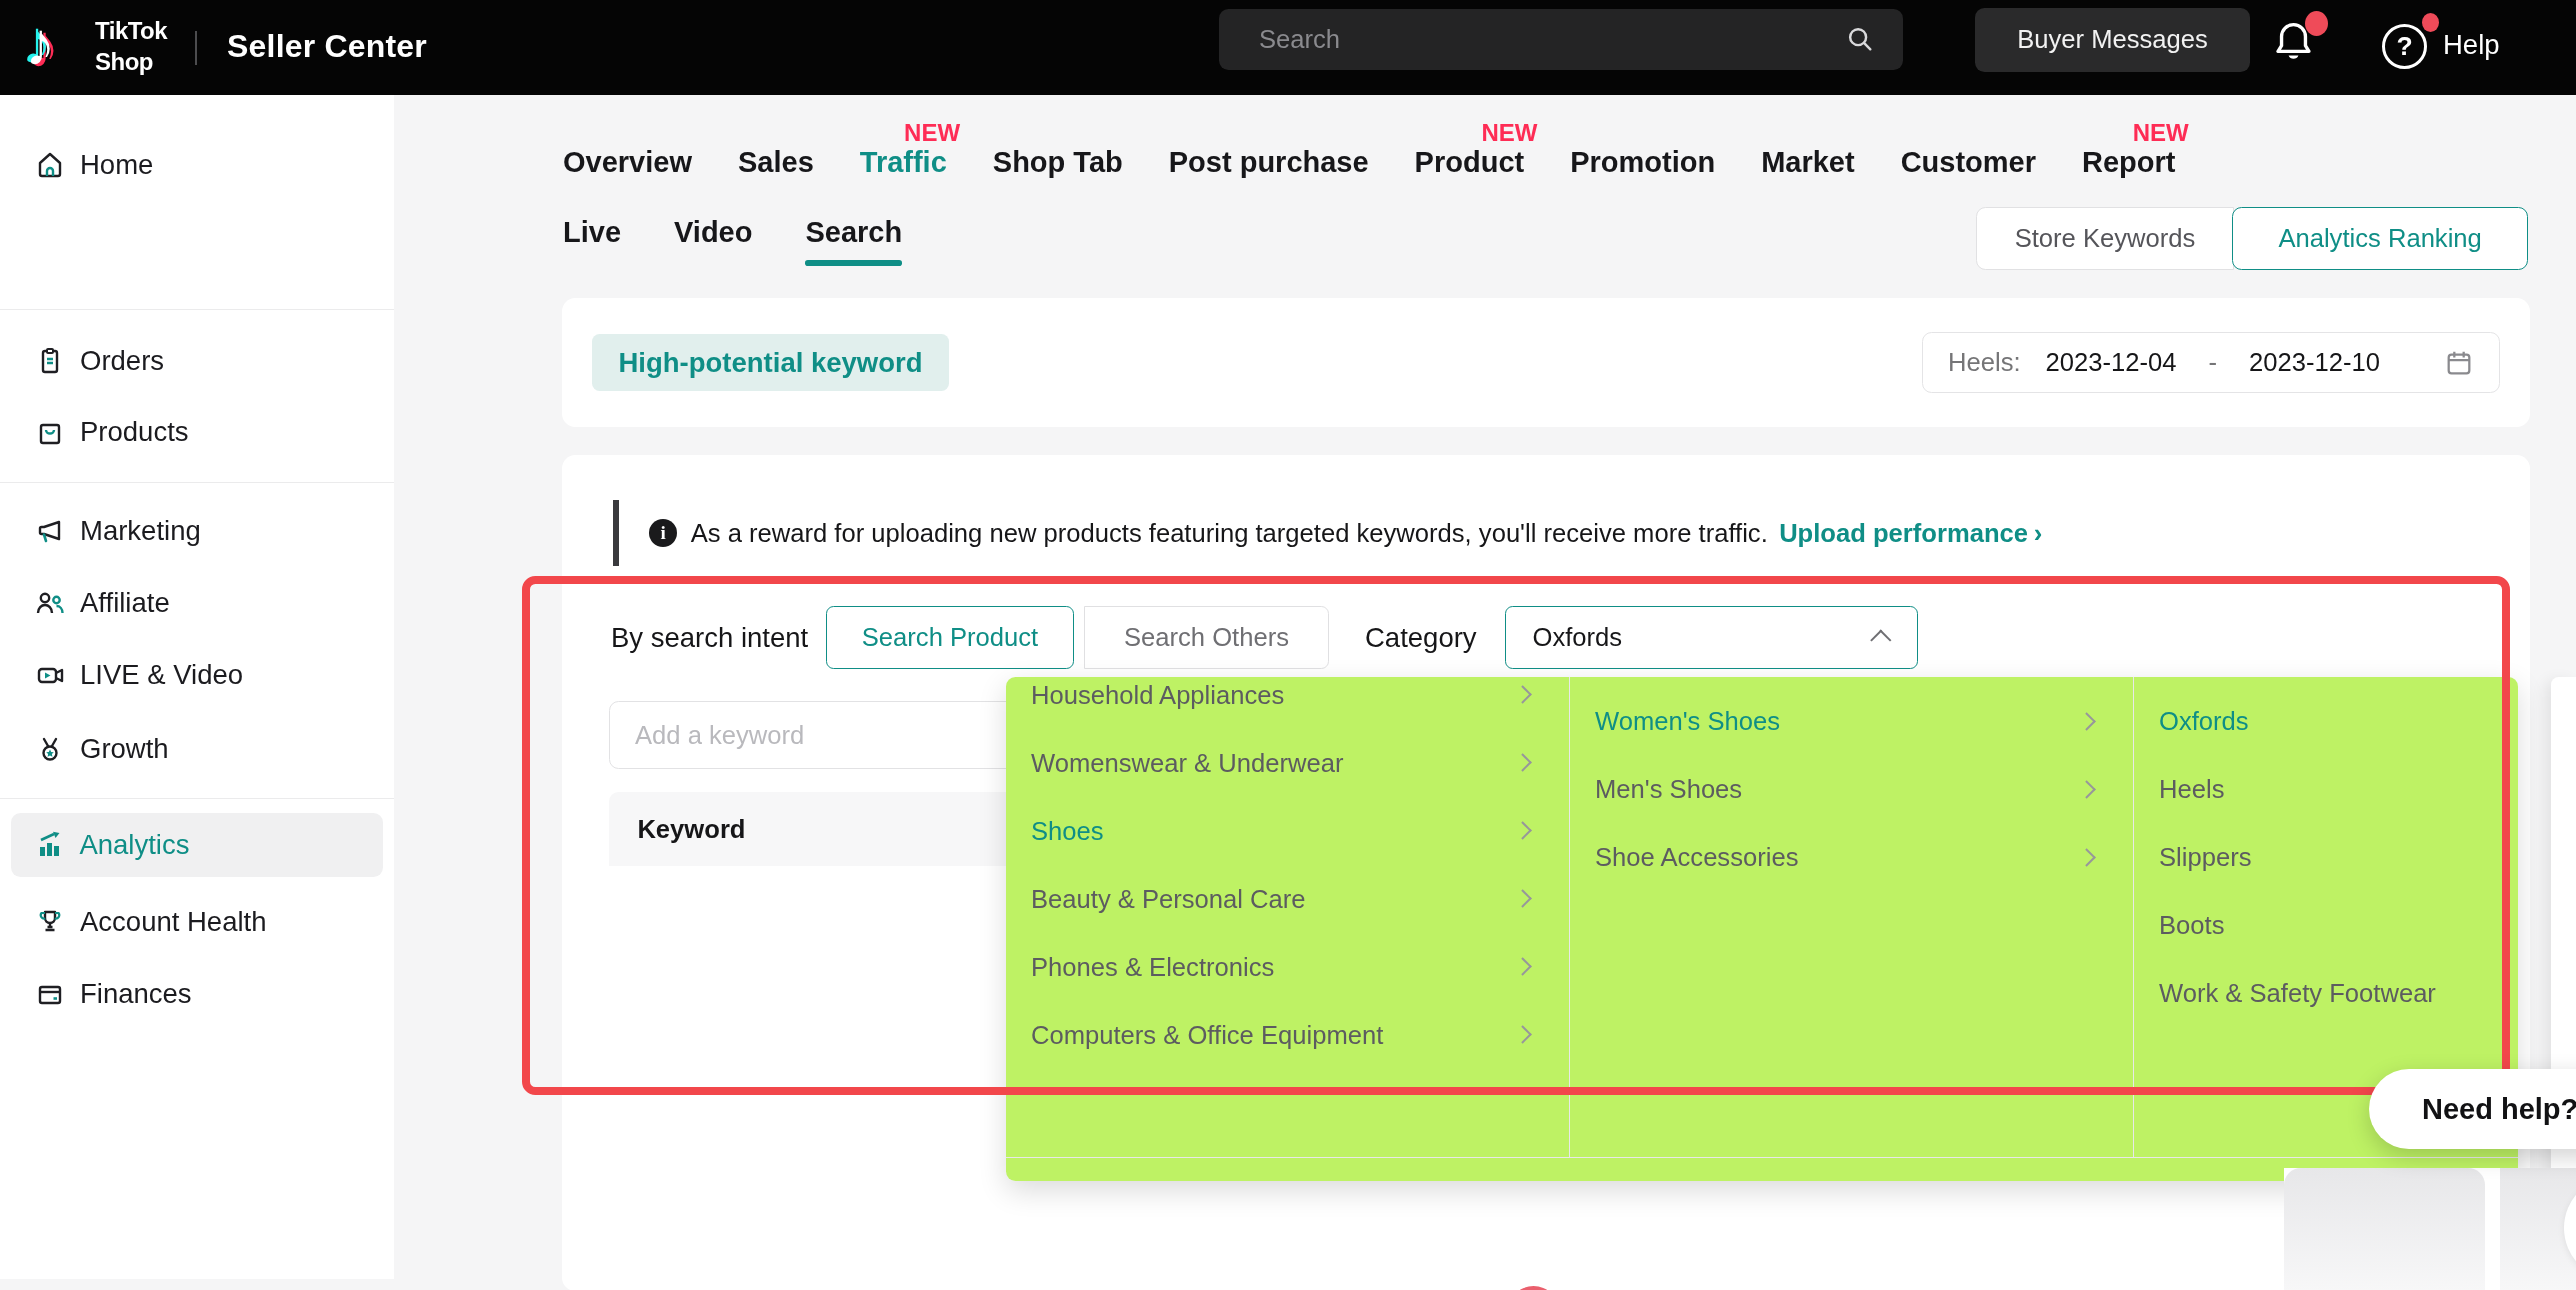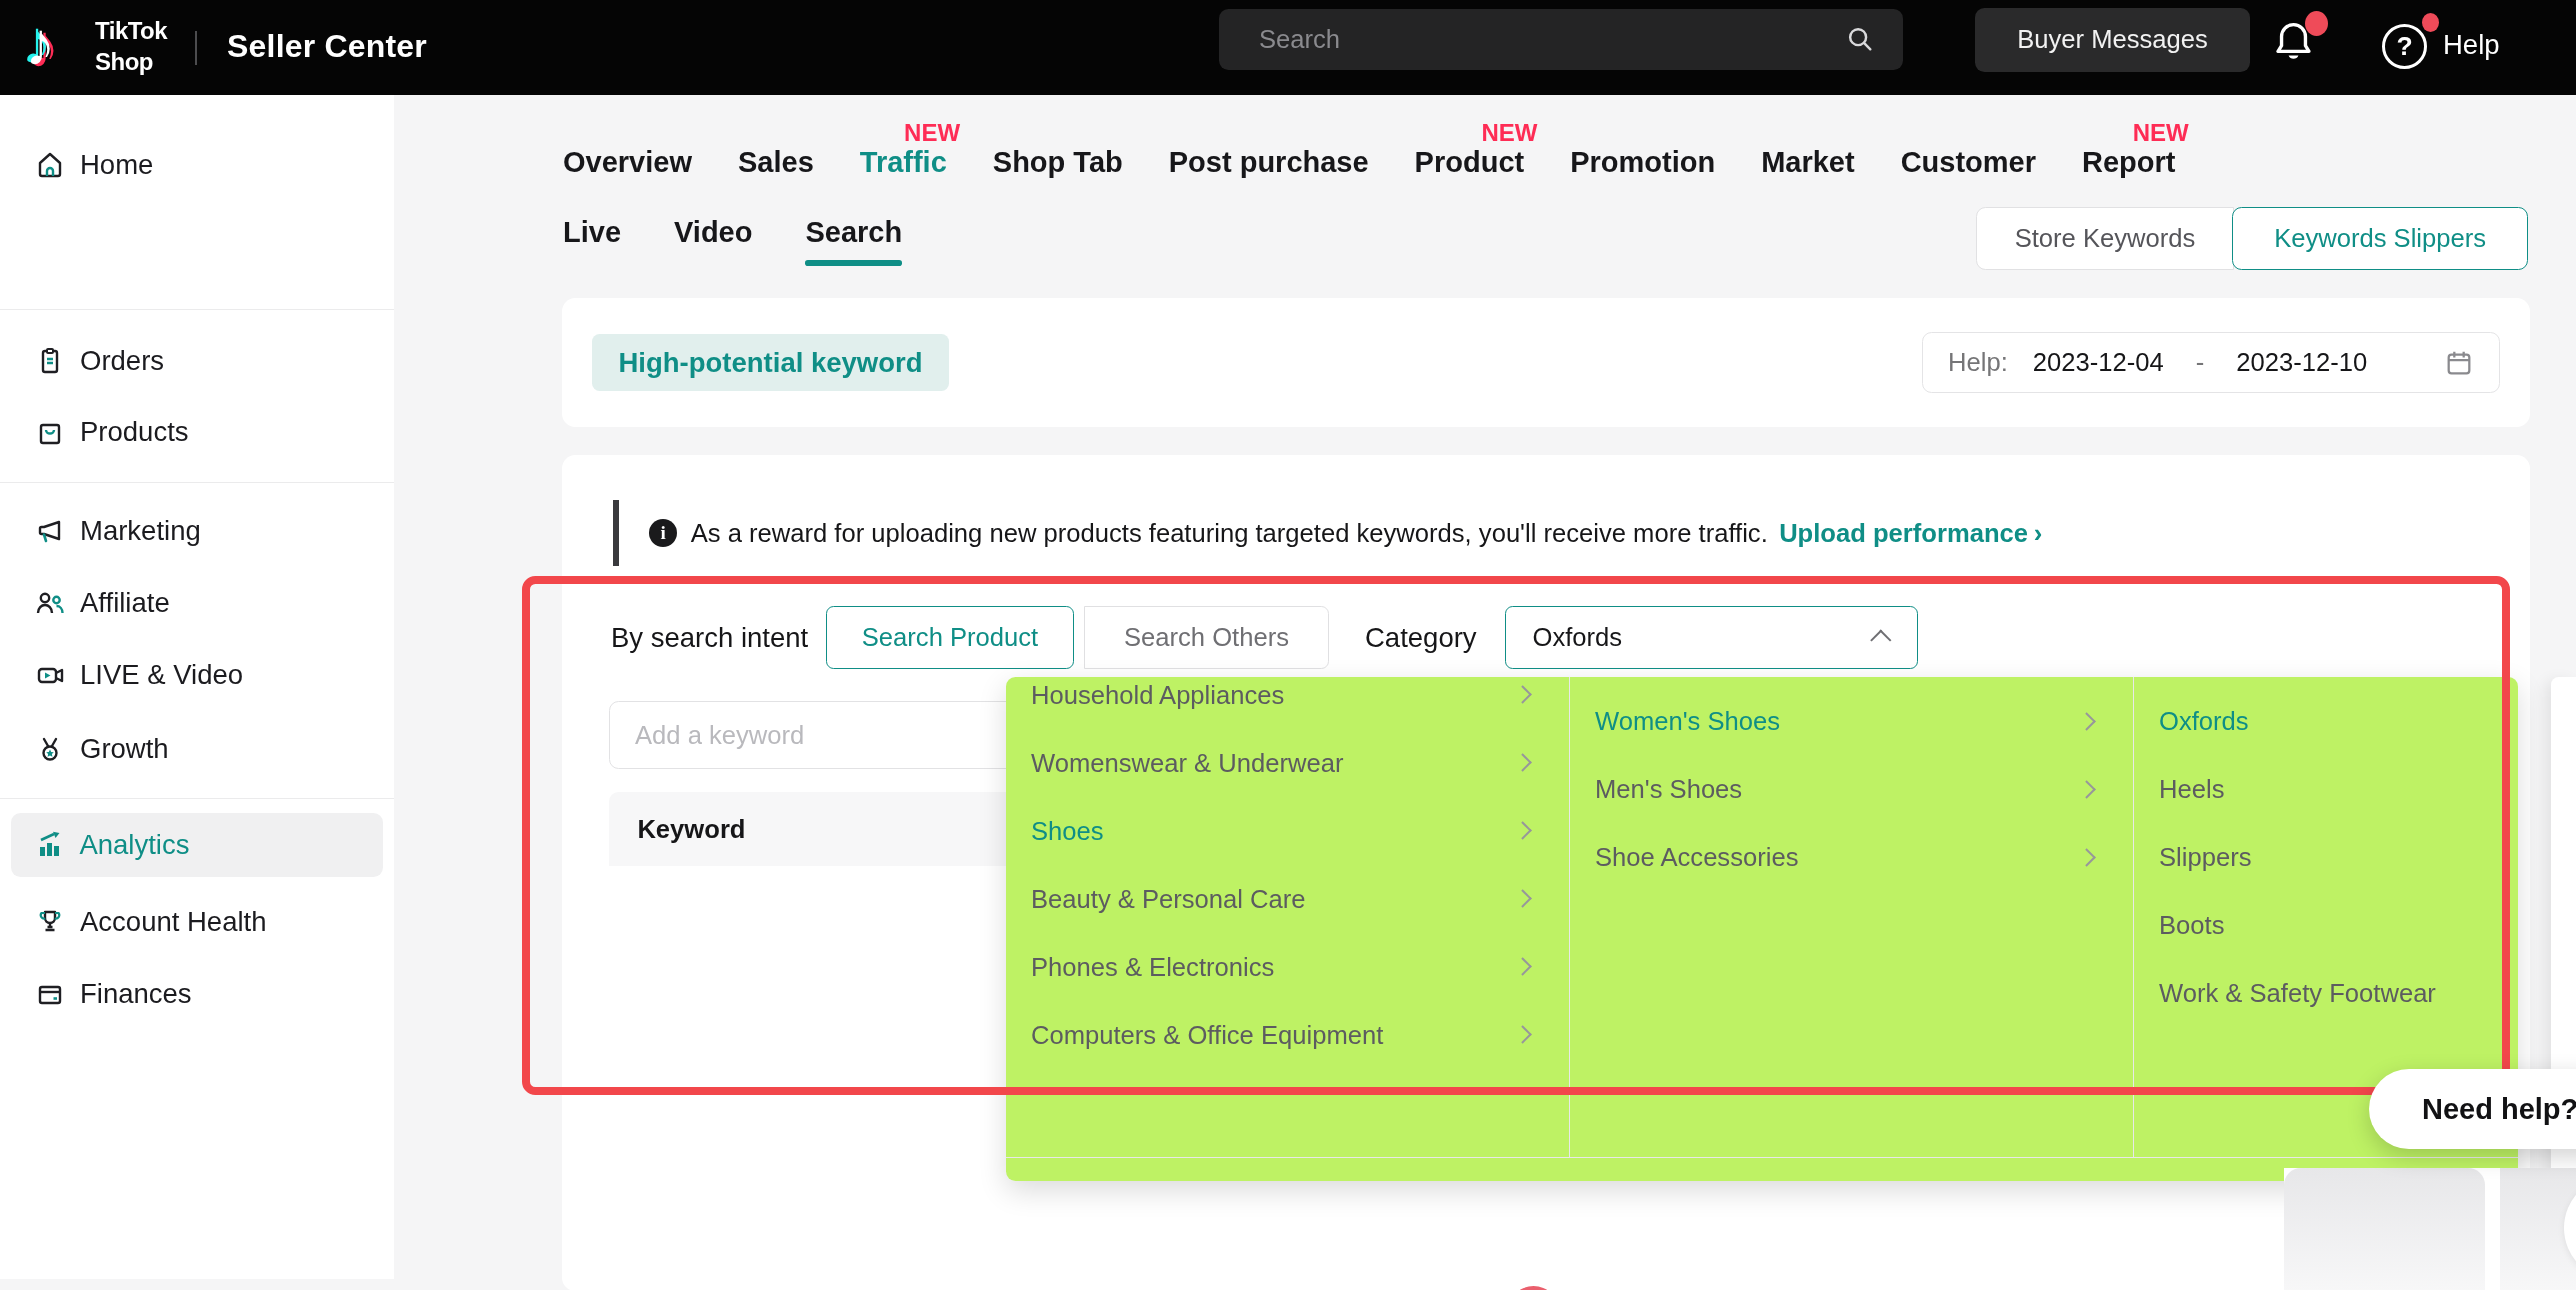--- a/index.html
+++ b/index.html
@@ -300,30 +300,30 @@
     <div class="sub-tab"><span>Live</span></div>
     <div class="sub-tab"><span>Video</span></div>
     <div class="sub-tab active"><span>Search</span></div>
   </div>
 
   <div class="kw-toggle">
     <div class="kw-opt plain">
         <span>Store Keywords</span>
       </div>
     <div class="kw-opt active">
-        <span>Keywords Slippers</span>
+        <span>Analytics Ranking</span>
       </div>
   </div>
 
   <div class="card1">
     <div class="hp-badge">
       <span>High-potential keyword</span>
     </div>
     <div class="week-box">
-      <span class="wlbl">Help:</span>
+      <span class="wlbl">Heels:</span>
       <span class="wval">2023-12-04</span>
       <span class="wsep">-</span>
       <span class="wval2">2023-12-10</span>
       <span class="cal">
         <svg width="30" height="30" viewBox="0 0 32 32">
             <rect x="5" y="7" width="22" height="20" rx="3" fill="none" stroke="#8a8a8e" stroke-width="2.4"></rect>
             <path d="M11 4v6M21 4v6M5 13h22" stroke="#8a8a8e" stroke-width="2.4"></path>
           </svg>
       </span>
     </div>

